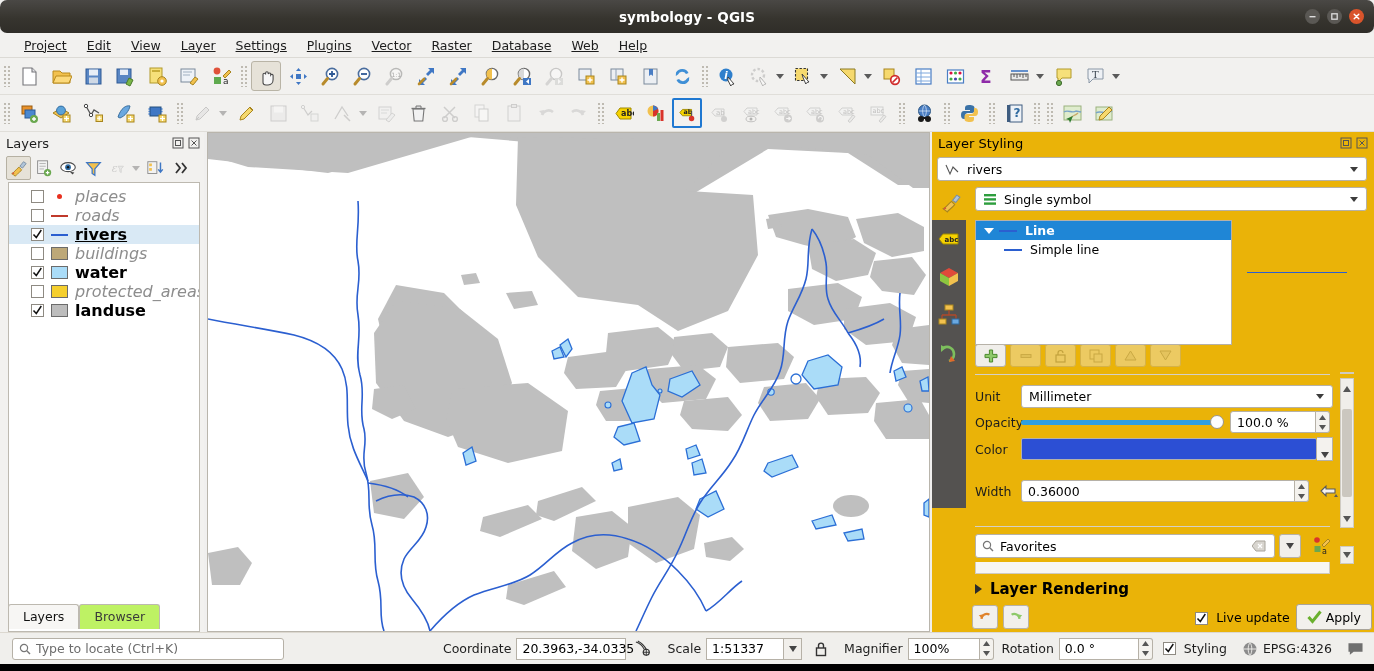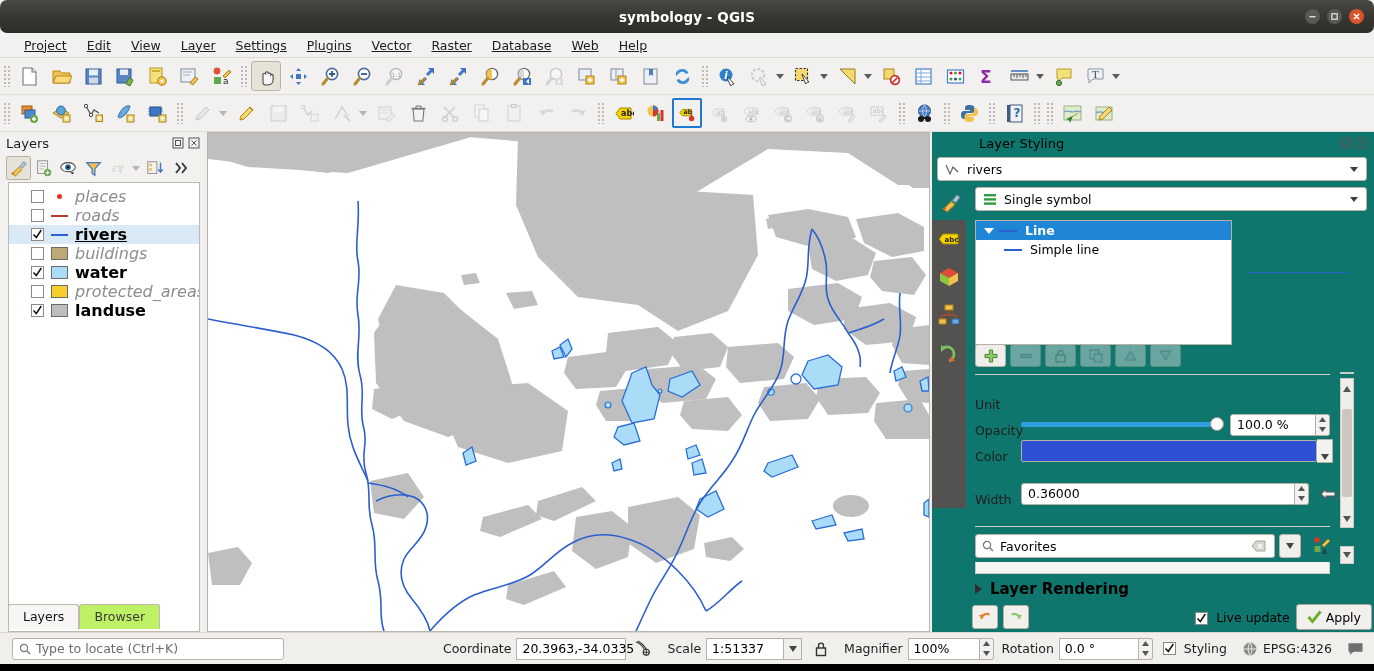--- a/index.html
+++ b/index.html
@@ -97,21 +97,21 @@
     border-bottom: none; border-radius: 3px 3px 0 0; }
   .ptab.active { background: #f7f6f4; color: #111; position: relative; z-index: 2; }
   .ptab.inactive { background: #bef264; color: #3a3a3a; }
 
   
   .map-wrap { position: absolute; left: 207px; top: 132px; width: 723px; height: 500px;
     border: 1px solid #b9b5ac; background: #ffffff; overflow: hidden; }
 
   
   .style-panel { position: absolute; left: 932px; top: 132px; width: 442px; height: 500px;
-    background: #0f766e; padding-left: 41px; }
+    background: #eab308; }
   .sp-head { height: 22px; display: flex; align-items: center; padding: 0 6px 0 6px; }
   .sp-head .ptitle { font-size: 13px; flex: 1; }
   .combo { height: 24px; background: #ffffff; border: 1px solid #b6b1a7;
     border-radius: 3px; display: flex; align-items: center; padding: 0 4px 0 7px;
     font-size: 12.5px; }
   .combo .cval { flex: 1; }
   .combo .arrow { width: 0; height: 0; border-left: 4px solid transparent;
     border-right: 4px solid transparent; border-top: 5px solid #3c3c3c; margin-right: 4px; }
   .sidebar-icons { position: absolute; left: 0; top: 88px; width: 34px; height: 288px;
     background: #545250; display: flex; flex-direction: column; align-items: center;
@@ -125,21 +125,21 @@
   .tri { width: 0; height: 0; border-left: 5px solid transparent;
     border-right: 5px solid transparent; border-top: 6px solid #fff; margin: 0 5px 0 8px; }
   .preview-line { position: absolute; left: 315px; top: 140px; width: 100px; height: 0;
     border-top: 1.5px solid #2b5fd0; }
   .symbtns { position: absolute; left: 43px; top: 212px; display: flex; gap: 4px; }
   .sbtn { width: 31px; height: 23px; background: #f0eeea; border: 1px solid #b7b2a8;
     border-radius: 3px; display: flex; align-items: center; justify-content: center; }
   .divline { position: absolute; left: 43px; top: 242px; width: 355px; height: 1px;
     background: #d4d0c8; }
   .prop-row { position: absolute; display: flex; align-items: center; }
-  .plabel { font-size: 12.5px; color: #1d1d1d; margin-top: 12px; }
+  .plabel { font-size: 12.5px; color: #1d1d1d; }
   .spin { width: 14px; height: 22px; display: flex; flex-direction: column;
     border: 1px solid #b6b1a7; border-left: none; border-radius: 0 3px 3px 0;
     background: #f4f2ee; }
   .spin div { flex: 1; display: flex; align-items: center; justify-content: center; }
   .slider-track { height: 5px; border-radius: 3px; background: #2f9fe0; position: relative; }
   .slider-knob { position: absolute; right: -5px; top: -5px; width: 14px; height: 14px;
     border-radius: 50%; background: #fdfdfd; border: 1px solid #9a958b; }
   .txtbox { background: #fff; border: 1px solid #b6b1a7; border-radius: 3px 0 0 3px;
     display: flex; align-items: center; padding: 0 6px; font-size: 12.5px; height: 22px; }
   .vscroll { position: absolute; background: #f0eeea; border: 1px solid #cfcbc2;
@@ -1065,20 +1065,24 @@
       <div class="sbtn dim">
         <svg width="13" height="13" viewBox="0 0 13 13">
             <path d="M6.5 11L1 2h11z" fill="#dcdcdc" stroke="#9a9a9a"></path>
           </svg>
         </div>
     </div>
     <div class="divline"></div>
 
     <div class="prop-row" style="left:43px;top:253px;width:400px;">
       <span class="plabel" style="width:46px">Unit</span>
+      <div class="combo" style="width:312px;height:23px">
+        <span class="cval">Millimeter</span>
+        <span class="arrow"></span>
+      </div>
     </div>
 
     <div class="prop-row" style="left:43px;top:279px;width:400px;">
       <span class="plabel" style="width:46px">Opacity</span>
       <div style="width:198px;position:relative;display:flex;align-items:center;height:22px">
         <div class="slider-track" style="width:100%">
             <div class="slider-knob"></div>
           </div>
       </div>
       <div class="txtbox" style="width:86px;margin-left:11px;justify-content:flex-start">

